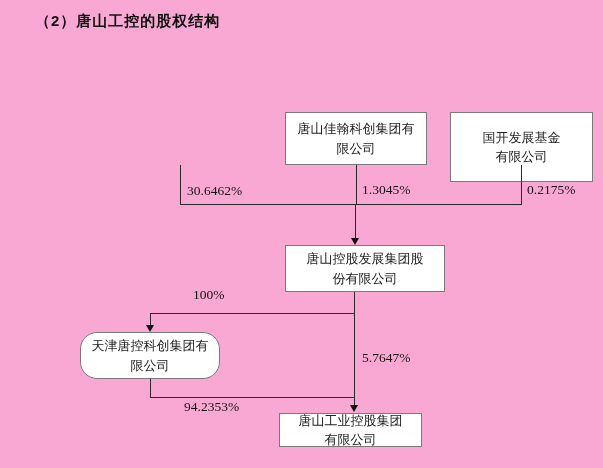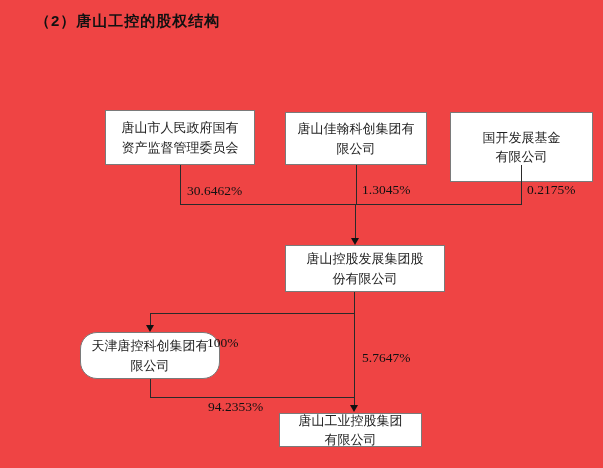--- a/index.html
+++ b/index.html
@@ -4,21 +4,21 @@
 <style>
   html, body {
     margin: 0;
     padding: 0;
     background: #ffffff;
   }
   #stage {
     position: relative;
     width: 603px;
     height: 468px;
-    background: #ef4444;
+    background: #f9a8d4;
     overflow: hidden;
     text-decoration: underline;
   }
   .title {
     position: absolute;
     left: 35px;
     top: 12px;
     font-family: "Liberation Sans", "DejaVu Sans", sans-serif;
     font-weight: bold;
     font-size: 15px;
@@ -74,22 +74,20 @@
   .box-tianjin  { left:80px;  top:332px; width:140px; height:47px;border-radius:17px; }
   .box-industry { left:279px; top:413px; width:143px; height:34px; }
 </style>
 </head>
 <body>
 
 <div id="stage">
 
   <div class="title">（2）唐山工控的股权结构</div>
 
-  <div class="box box-sasac">唐山市人民政府国有
-资产监督管理委员会</div>
   <div class="box box-jiahan">唐山佳翰科创集团有
 限公司</div>
   <div class="box box-cdb">国开发展基金
 有限公司</div>
 
   <div class="box box-holding">唐山控股发展集团股
 份有限公司</div>
   <div class="box box-tianjin">天津唐控科创集团有
 限公司</div>
   <div class="box box-industry">唐山工业控股集团
@@ -109,17 +107,17 @@
   <div class="hline" style="left:150px; top:313px; width:205px;"></div>
   <div class="vline" style="left:150px; top:313px; height:13px;"></div>
   <div class="arrowhead" style="left:146px; top:325px;"></div>
 
   <div class="vline" style="left:150px; top:379px; height:19px;"></div>
   <div class="hline" style="left:150px; top:397px; width:205px;"></div>
 
   <div class="pct" style="left:187px; top:183px;">30.6462%</div>
   <div class="pct" style="left:362px; top:182px;">1.3045%</div>
   <div class="pct" style="left:527px; top:182px;">0.2175%</div>
-  <div class="pct" style="left:207px; top:287px;margin-top:48px;">100%</div>
+  <div class="pct" style="left:193px; top:287px;">100%</div>
   <div class="pct" style="left:362px; top:350px;">5.7647%</div>
-  <div class="pct" style="left:208px; top:399px;">94.2353%</div>
+  <div class="pct" style="left:184px; top:399px;">94.2353%</div>
 
 </div>
 
 </body></html>

